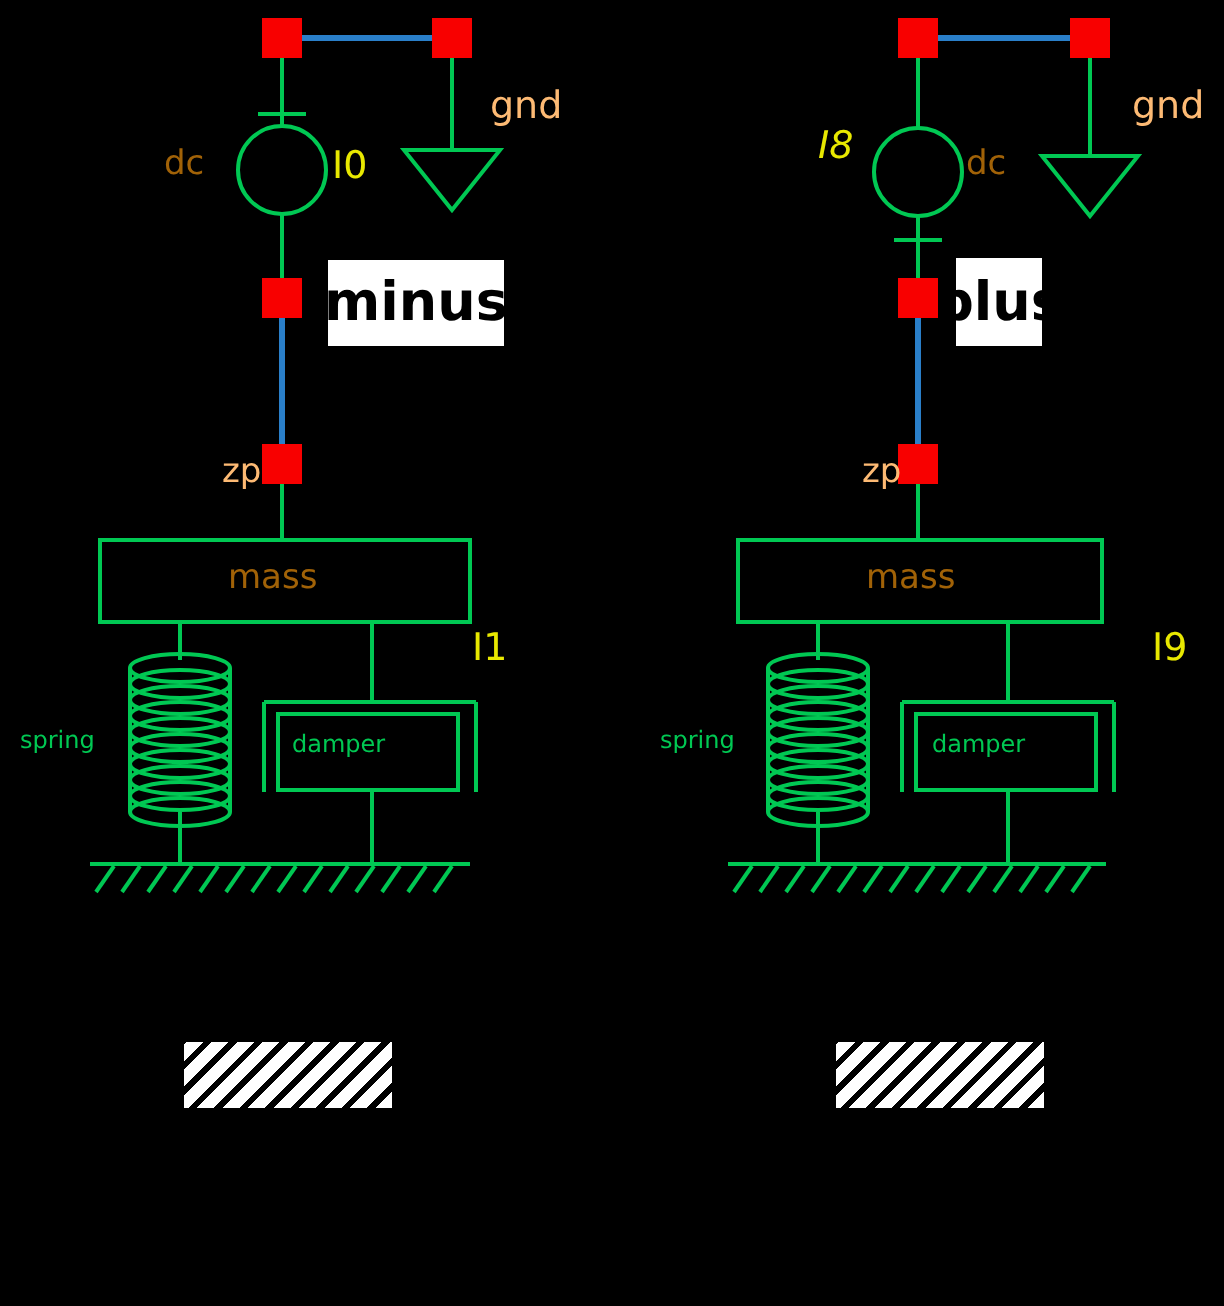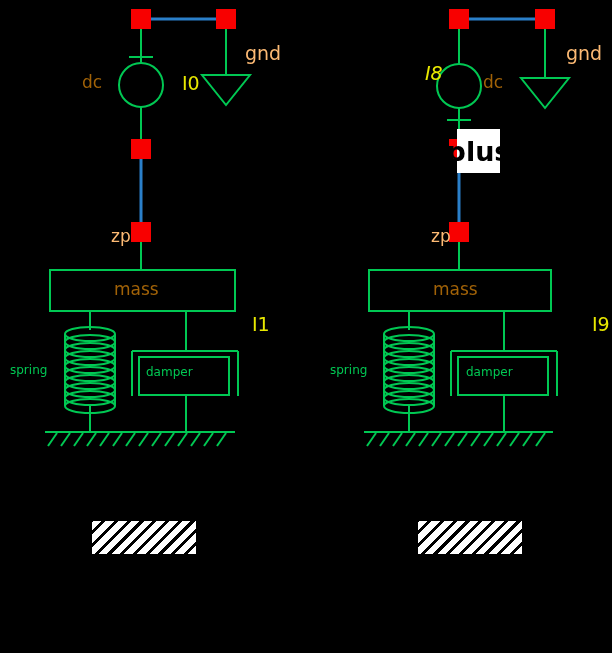--- a/index.html
+++ b/index.html
@@ -4,21 +4,21 @@
 <style>
   html,body{margin:0;padding:0;background:#000;}
   body{width:612px;height:653px;overflow:hidden;
        font-family:"DejaVu Sans",sans-serif;}
   #canvas{position:relative;width:612px;height:653px;background:#000;}
   svg.layer{position:absolute;left:0;top:0;width:612px;height:653px;}
 
   .lbl{position:absolute;white-space:nowrap;line-height:1;
        font-family:"DejaVu Sans",sans-serif;}
   .lbl-red{color:#fdba74;font-size:19px;}
-  .lbl-yellow{color:#e8e800;font-size:19px;margin-left:16px;}
+  .lbl-yellow{color:#e8e800;font-size:19px;}
   .lbl-green{color:#a16207;font-size:17px;}
   .lbl-green-sm{color:#00c853;font-size:12px;}
 
   .netbox{position:absolute;background:#ffffff;color:#000000;
           font-weight:bold;font-size:27px;line-height:1;
           display:flex;align-items:center;justify-content:center;
           font-family:"DejaVu Sans",sans-serif;}
 
   .hatchbox{position:absolute;background:#ffffff;
     background-image:repeating-linear-gradient(
@@ -169,33 +169,34 @@
       <rect x="535" y="9" width="20" height="20" fill="#f80000"></rect>
       <rect x="449" y="139" width="20" height="20" fill="#f80000"></rect>
       <rect x="449" y="222" width="20" height="20" fill="#f80000"></rect>
     </g>
   </svg>
 
   <div class="lbl lbl-green" style="left:82px;top:74px;">dc</div>
   <div class="lbl lbl-yellow" style="left:166px;top:74px;">I0</div>
   <div class="lbl lbl-red" style="left:245px;top:44px;">gnd</div>
 
+  <div class="netbox" style="left:164px;top:130px;width:88px;height:43px;">minus</div>
 
   <div class="lbl lbl-red" style="left:111px;top:228px;font-size:17px;">zp</div>
 
   <div class="lbl lbl-green" style="left:114px;top:281px;">mass</div>
   <div class="lbl lbl-yellow" style="left:236px;top:315px;">I1</div>
   <div class="lbl lbl-green-sm" style="left:10px;top:364px;">spring</div>
   <div class="lbl lbl-green-sm" style="left:146px;top:366px;">damper</div>
 
   <div class="lbl lbl-yellow" style="left:409px;top:64px;font-style:italic;">I8</div>
   <div class="lbl lbl-green" style="left:483px;top:74px;">dc</div>
   <div class="lbl lbl-red" style="left:566px;top:44px;">gnd</div>
 
-  <div class="netbox" style="left:457px;top:129px;width:43px;height:44px;">plus</div>
+  <div class="netbox" style="left:478px;top:129px;width:43px;height:44px;">plus</div>
 
   <div class="lbl lbl-red" style="left:431px;top:228px;font-size:17px;">zp</div>
 
   <div class="lbl lbl-green" style="left:433px;top:281px;">mass</div>
   <div class="lbl lbl-yellow" style="left:576px;top:315px;">I9</div>
   <div class="lbl lbl-green-sm" style="left:330px;top:364px;">spring</div>
   <div class="lbl lbl-green-sm" style="left:466px;top:366px;">damper</div>
 
   <div class="hatchbox" style="left:92px;top:521px;width:104px;height:33px;"></div>
   <div class="hatchbox" style="left:418px;top:521px;width:104px;height:33px;"></div>

